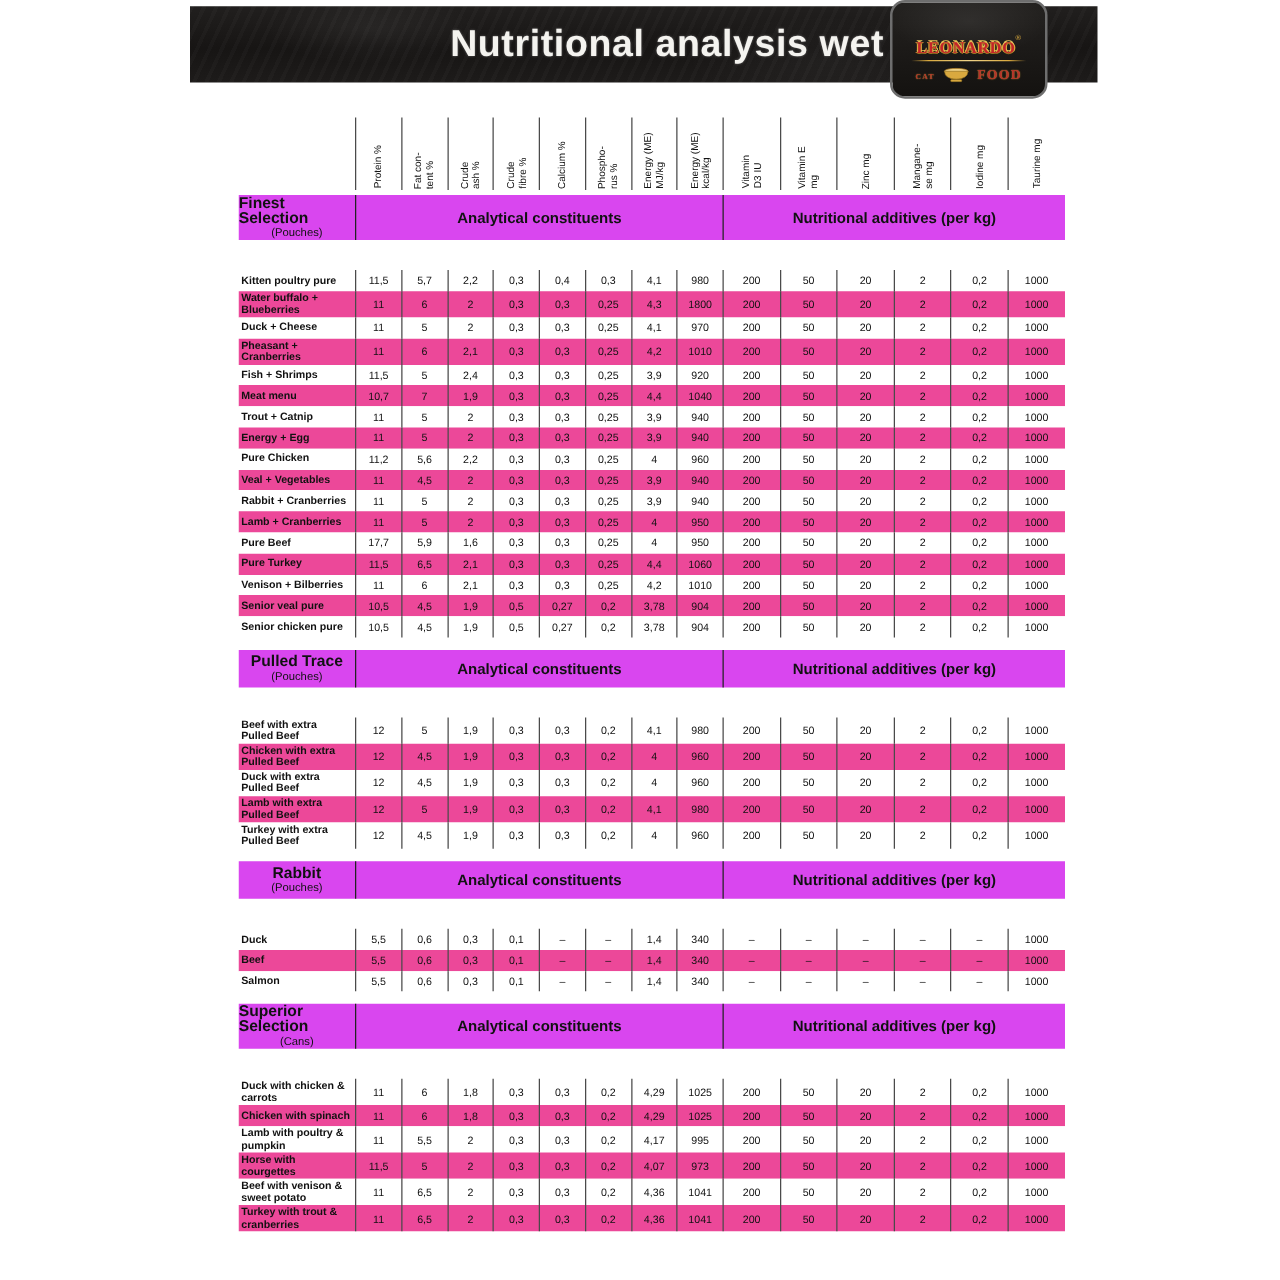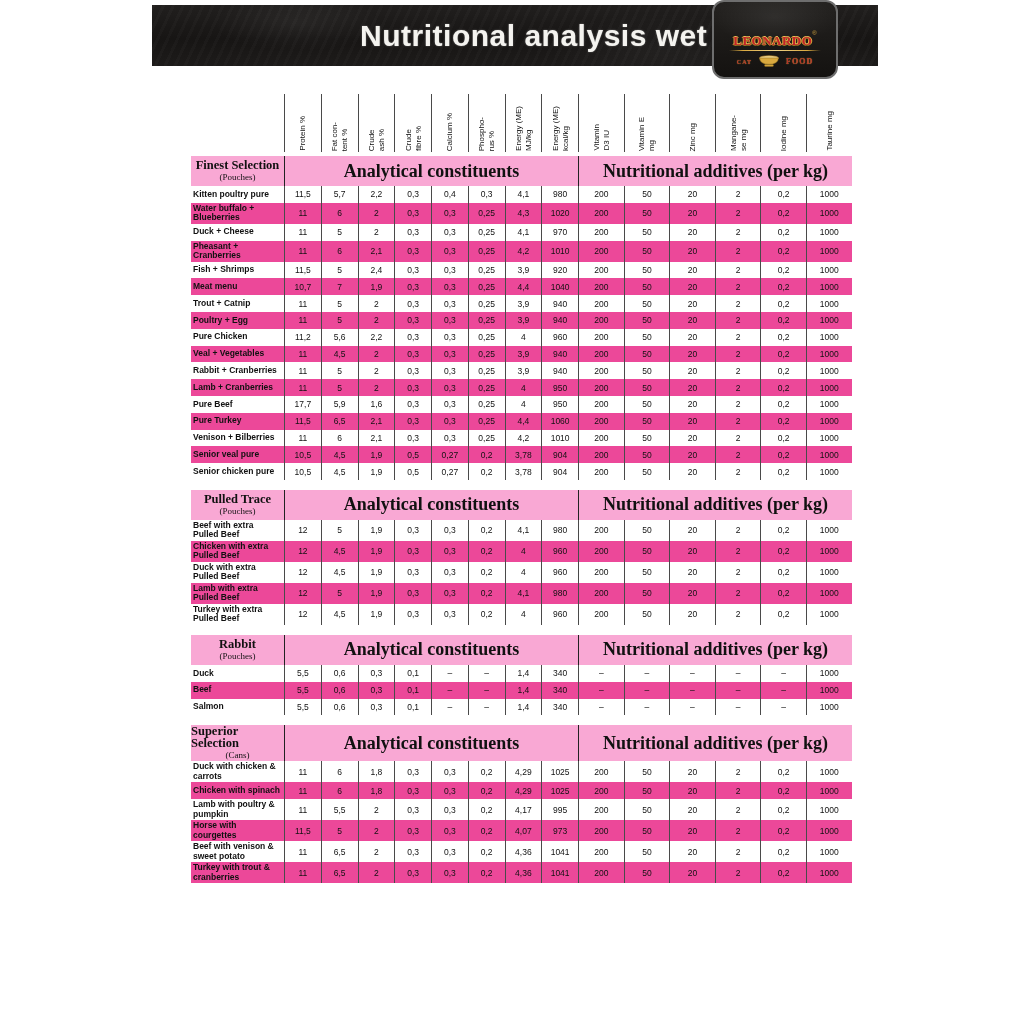--- a/index.html
+++ b/index.html
@@ -48,26 +48,26 @@
   .col-headers { display:grid; grid-template-columns:93px repeat(8,36.75px) repeat(6,45.6px);
                  height:58px; margin-top:5px; }
   .rot-cell { display:flex; justify-content:center; align-items:flex-end; padding-bottom:1px; }
   .rot-cell + .rot-cell { border-left:1px solid #4a4a4a; }
   .rot { writing-mode:vertical-rl; transform:rotate(180deg); white-space:pre-line;
          font-size:8px; line-height:9.5px; color:#111; }
 
   .tsection { margin-top:4px; }
   .tsection + .tsection { margin-top:10px; }
   .sec-band { display:grid; grid-template-columns:93px 294px 274px; min-height:30px;
-              background:#f9a8d4; margin-bottom:0;font-family:Liberation Serif, serif; }
+              background:#d946ef; margin-bottom:24px; }
   .sec-label { display:flex; flex-direction:column; align-items:center; justify-content:center; line-height:12px; }
   .sec-name { font-size:12.5px; font-weight:bold; }
   .sec-sub { font-size:9px; }
   .sec-cell { display:flex; align-items:center; justify-content:center;
-              font-size:18px; font-weight:bold; border-left:1px solid #222; }
+              font-size:12px; font-weight:bold; border-left:1px solid #222; }
 
   .trow { display:grid; grid-template-columns:93px repeat(8,36.75px) repeat(6,45.6px);
           min-height:16.8px; align-items:stretch; background:#fff; }
   .trow.alt { background:#ec4899; }
   .tcell { display:flex; align-items:center; justify-content:center;
            font-size:8.5px; border-left:1px solid #4a4a4a; padding:1px 1px; text-align:center; }
   .tcell.lbl { justify-content:flex-start; text-align:left; border-left:none;
                font-weight:bold; font-size:8.5px; line-height:9.5px; padding-left:2px; padding-right:4px; }
 </style>
 </head>
@@ -84,21 +84,21 @@
       <span class="brand">LeonardO</span><span class="brand-reg">®</span>
     </div>
     <div class="gold-line"></div>
     <div class="sub-row">
       <span class="sub-word brand" style="font-size:9px;">Cat</span>
       <svg class="bowl" viewBox="0 0 24 12">
         <ellipse cx="12" cy="3" rx="9.5" ry="2.3" fill="#f0d489" stroke="#b8872c" stroke-width="0.6"></ellipse>
         <path d="M2.5 3 Q3 9.3 12 9.3 Q21 9.3 21.5 3 Z" fill="#d9a93f" stroke="#8a6a1d" stroke-width="0.5"></path>
         <rect x="7.5" y="9.6" width="9" height="1.8" rx="0.9" fill="#d9a93f" stroke="#8a6a1d" stroke-width="0.4"></rect>
       </svg>
-      <span class="sub-word brand" style="font-size:12px;">Food</span>
+      <span class="sub-word brand" style="font-size:15px;">Food</span>
     </div>
   </div>
 
   <div class="table-wrap">
 
 
     <div class="col-headers" id="colHeaders">
         <div class="rot-cell"></div>
         <div class="rot-cell">
           <span class="rot">Protein %</span>
@@ -182,21 +182,21 @@
           </div>
           <div class="trow alt">
             <div class="tcell lbl">Water buffalo + Blueberries</div>
             <div class="tcell">11</div>
             <div class="tcell">6</div>
             <div class="tcell">2</div>
             <div class="tcell">0,3</div>
             <div class="tcell">0,3</div>
             <div class="tcell">0,25</div>
             <div class="tcell">4,3</div>
-            <div class="tcell">1020</div>
+            <div class="tcell">1800</div>
             <div class="tcell">200</div>
             <div class="tcell">50</div>
             <div class="tcell">20</div>
             <div class="tcell">2</div>
             <div class="tcell">0,2</div>
             <div class="tcell">1000</div>
           </div>
           <div class="trow">
             <div class="tcell lbl">Duck + Cheese</div>
             <div class="tcell">11</div>
@@ -276,21 +276,21 @@
             <div class="tcell">3,9</div>
             <div class="tcell">940</div>
             <div class="tcell">200</div>
             <div class="tcell">50</div>
             <div class="tcell">20</div>
             <div class="tcell">2</div>
             <div class="tcell">0,2</div>
             <div class="tcell">1000</div>
           </div>
           <div class="trow alt">
-            <div class="tcell lbl">Poultry + Egg</div>
+            <div class="tcell lbl">Energy + Egg</div>
             <div class="tcell">11</div>
             <div class="tcell">5</div>
             <div class="tcell">2</div>
             <div class="tcell">0,3</div>
             <div class="tcell">0,3</div>
             <div class="tcell">0,25</div>
             <div class="tcell">3,9</div>
             <div class="tcell">940</div>
             <div class="tcell">200</div>
             <div class="tcell">50</div>

